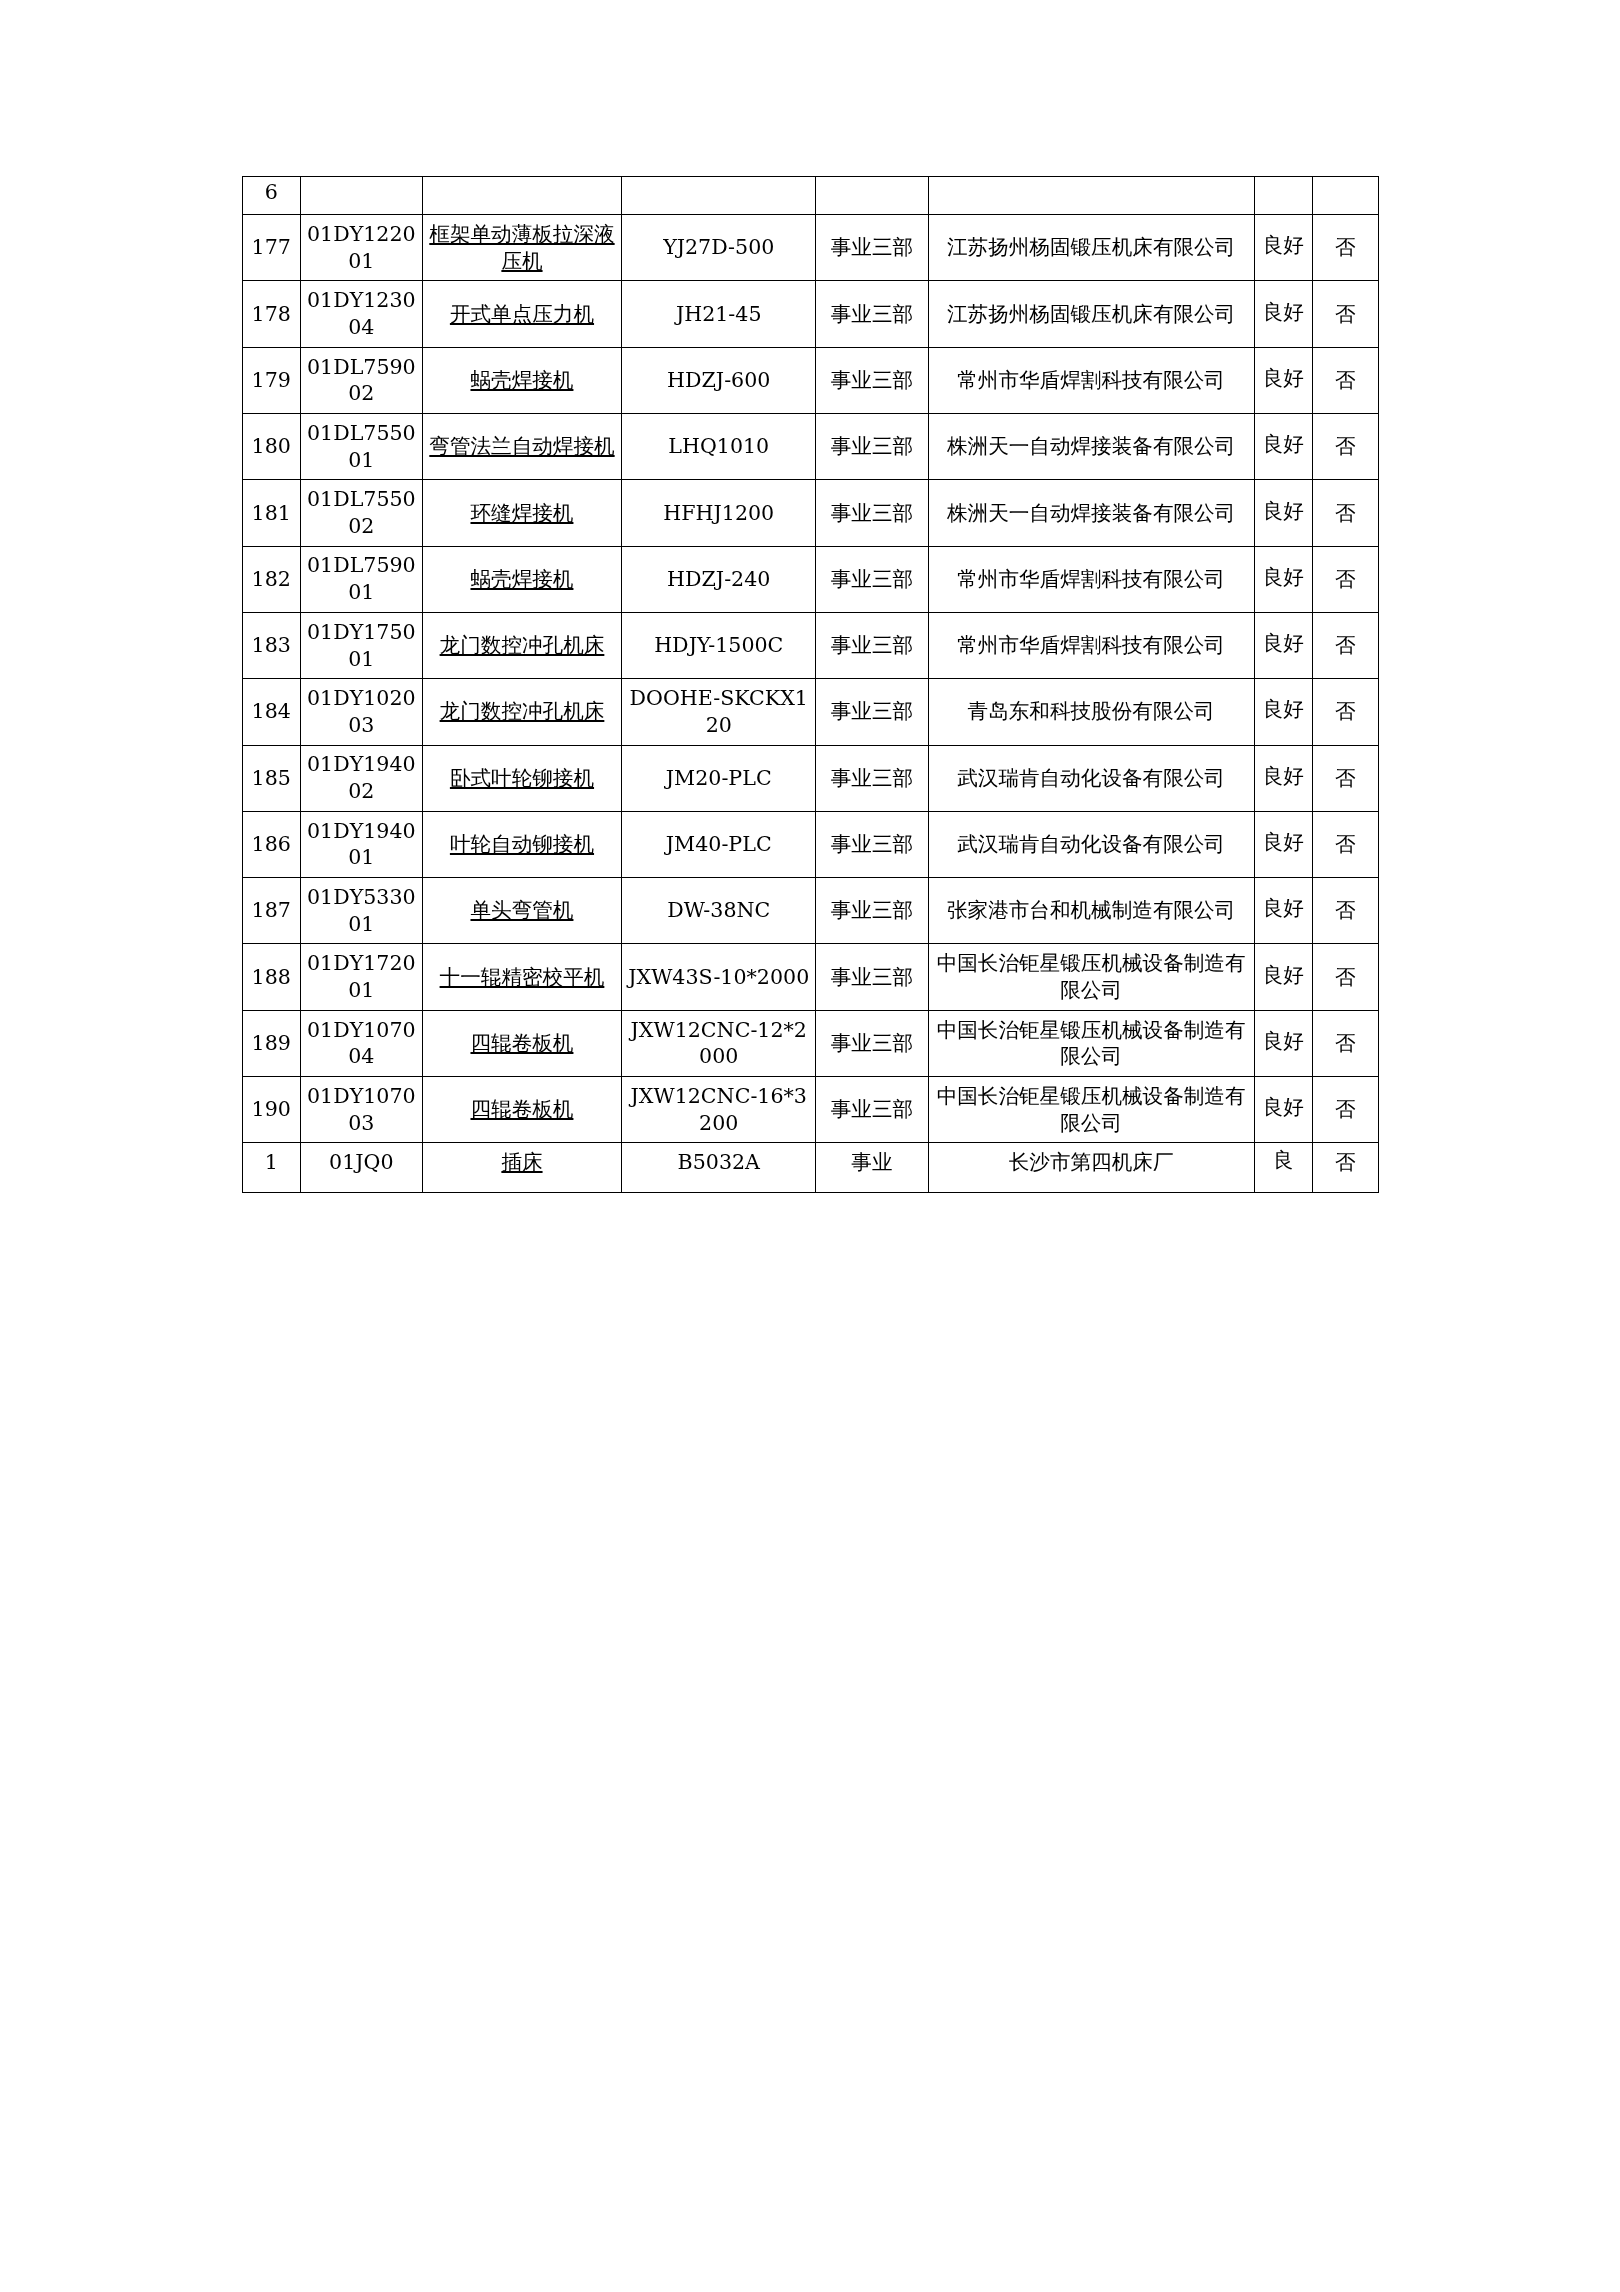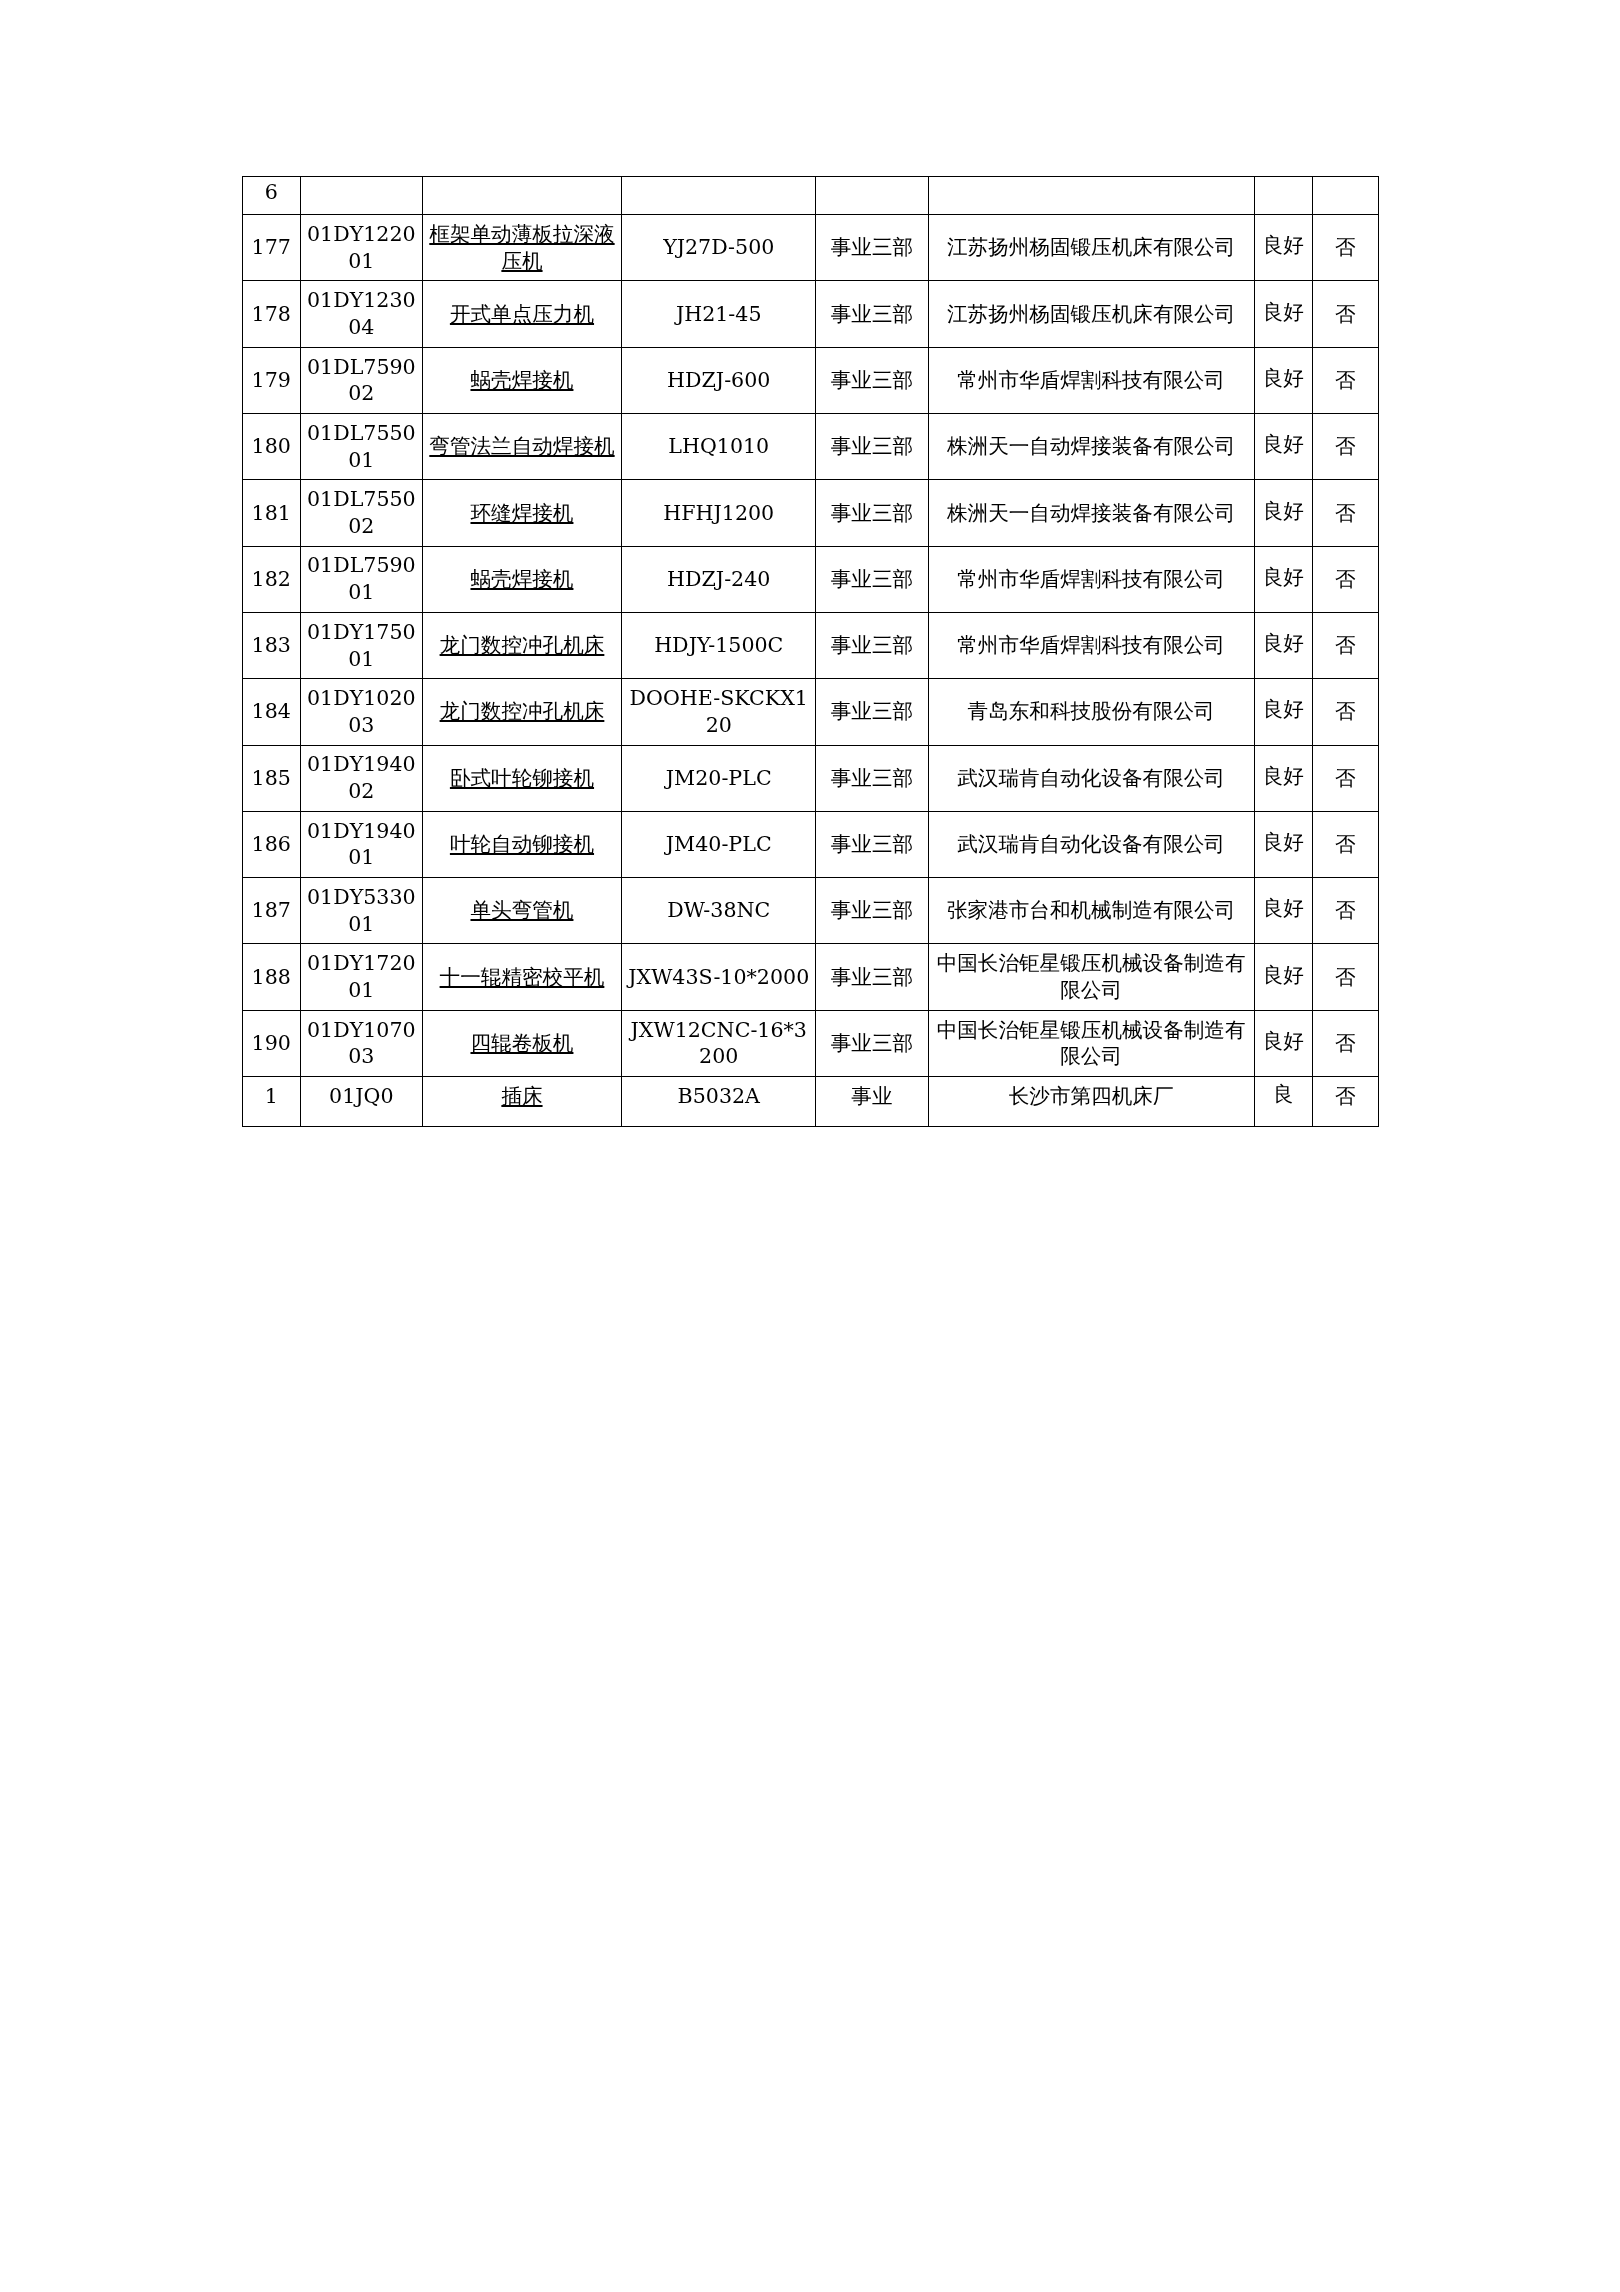--- a/index.html
+++ b/index.html
@@ -252,20 +252,30 @@
           <td class="cell-idx">188</td>
           <td class="cell-code">01DY172001</td>
           <td class="cell-name">十一辊精密校平机</td>
           <td class="cell-model">JXW43S-10*2000</td>
           <td class="cell-dept">事业三部</td>
           <td class="cell-maker">中国长治钜星锻压机械设备制造有限公司</td>
           <td class="cell-state">良好</td>
           <td class="cell-flag">否</td>
         </tr>
 
+        <tr>
+          <td class="cell-idx">189</td>
+          <td class="cell-code">01DY107004</td>
+          <td class="cell-name">四辊卷板机</td>
+          <td class="cell-model">JXW12CNC-12*2000</td>
+          <td class="cell-dept">事业三部</td>
+          <td class="cell-maker">中国长治钜星锻压机械设备制造有限公司</td>
+          <td class="cell-state">良好</td>
+          <td class="cell-flag">否</td>
+        </tr>
 
         <tr>
           <td class="cell-idx">190</td>
           <td class="cell-code">01DY107003</td>
           <td class="cell-name">四辊卷板机</td>
           <td class="cell-model">JXW12CNC-16*3200</td>
           <td class="cell-dept">事业三部</td>
           <td class="cell-maker">中国长治钜星锻压机械设备制造有限公司</td>
           <td class="cell-state">良好</td>
           <td class="cell-flag">否</td>

